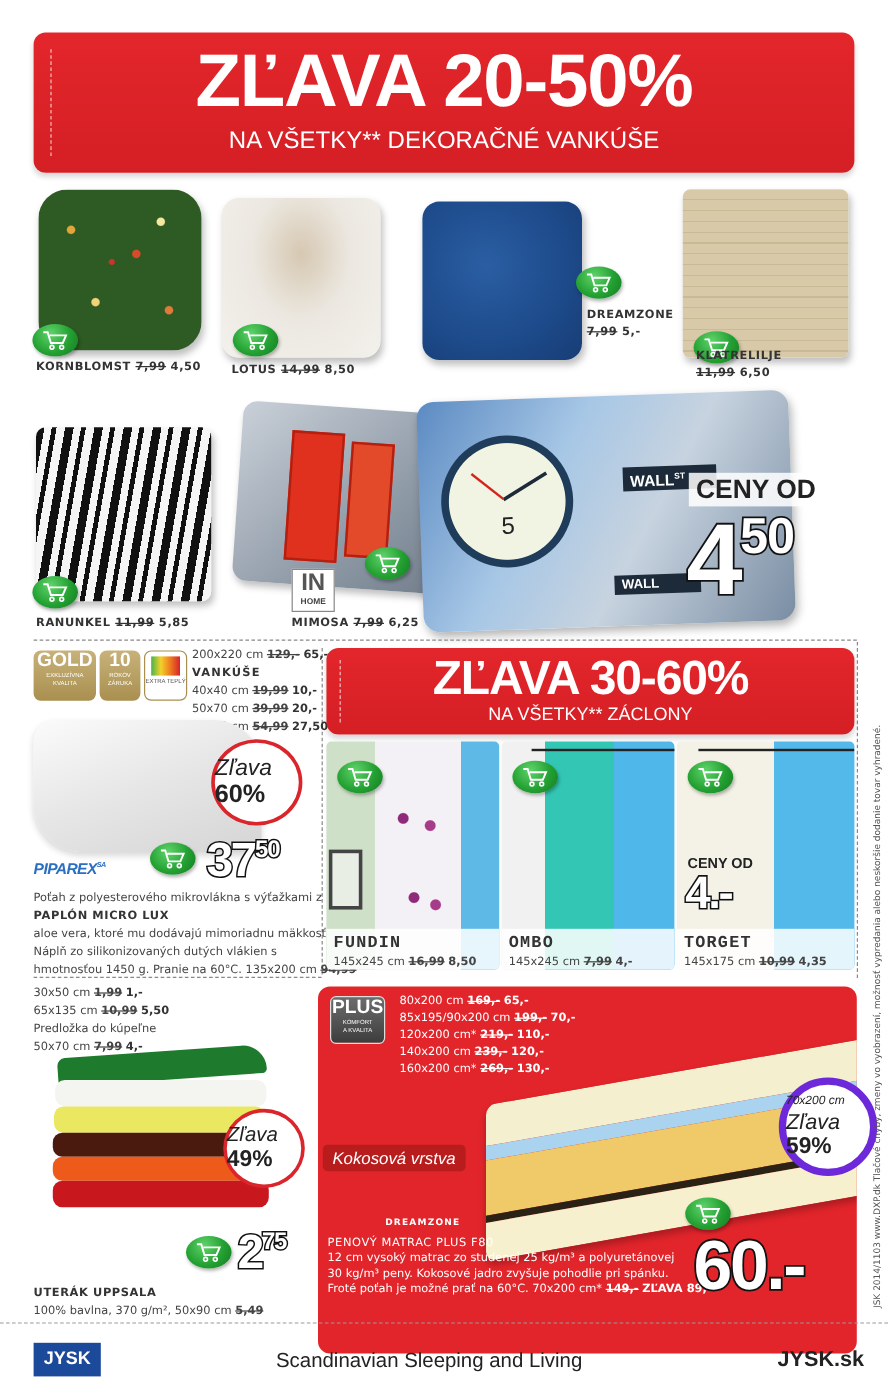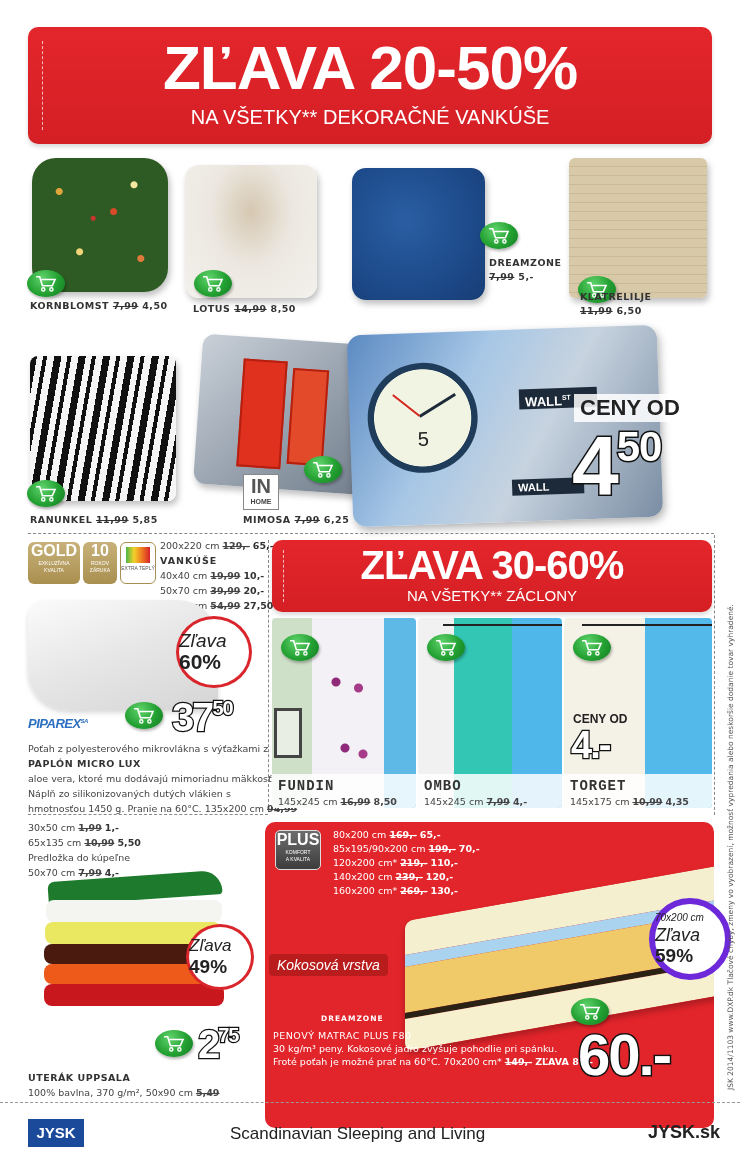--- a/index.html
+++ b/index.html
@@ -370,20 +370,21 @@
     <div style="position:absolute; left:0; top:92px; right:0; height:6px; background:#2b2216;"></div>
     <div style="position:absolute; left:0; top:98px; right:0; height:32px; background:#f6f0cf;"></div>
   </div>
 
   <div class="abs" style="left:4px; top:132px; background:#b91c1c; color:#fff; font-family:'Liberation Sans',sans-serif; font-style:italic; font-size:14px; padding:3px 8px; border-radius:4px;">Kokosová vrstva</div>
 
   <div class="abs" style="left:8px; top:192px; font-family:'DejaVu Sans',sans-serif; font-size:7.5px; font-weight:bold; color:#fff; letter-spacing:1px;margin-left:48px;">DREAMZONE</div>
 
   <div class="white-text abs" style="left:8px; top:207px; line-height:13px;">
     <div style="font-weight:normal; letter-spacing:0.5px;">PENOVÝ MATRAC PLUS F80</div>
+    <div>12 cm vysoký matrac zo studenej 25 kg/m³ a polyuretánovej</div>
     <div>30 kg/m³ peny. Kokosové jadro zvyšuje pohodlie pri spánku.</div>
     <div><span>Froté poťah je možné prať na 60°C. 70x200 cm*</span> <span class="strike">149,-</span> <b>ZĽAVA 89,-</b></div>
   </div>
 </div>
 
 <div class="bubble" style="left:649px; top:898px; width:82px; height:82px; border:6px solid #6d28d9;">
   <div style="font-family:'Liberation Sans',sans-serif; font-style:italic; font-size:10px; margin-bottom:2px;">70x200 cm</div>
   <div class="lbl" style="font-size:18px;">Zľava</div>
   <div class="pct" style="font-size:19px;">59%</div>
 </div>

